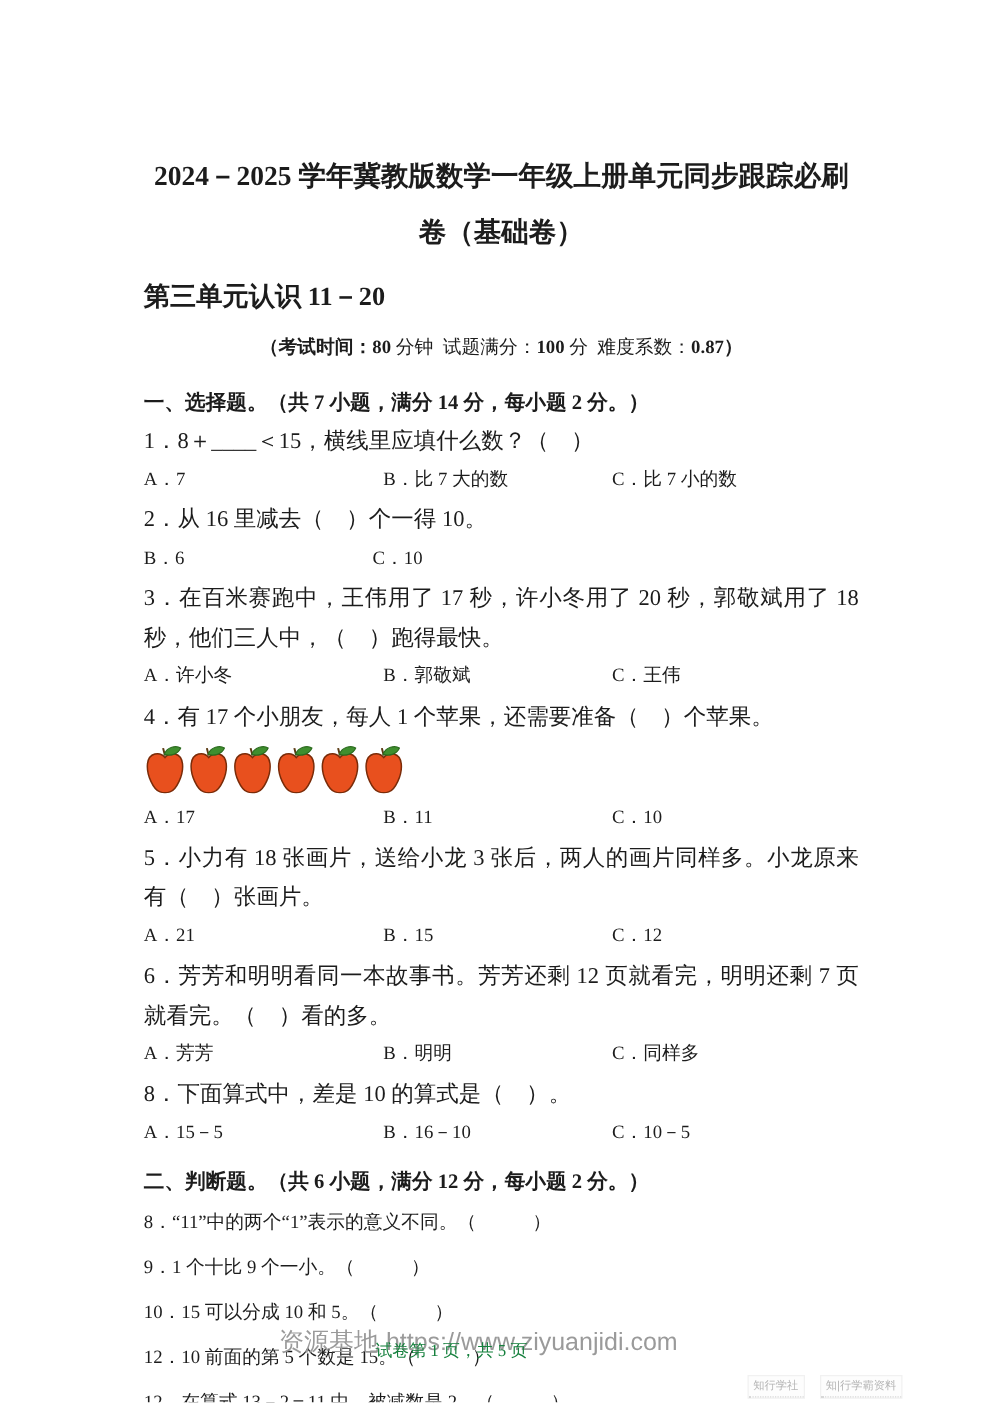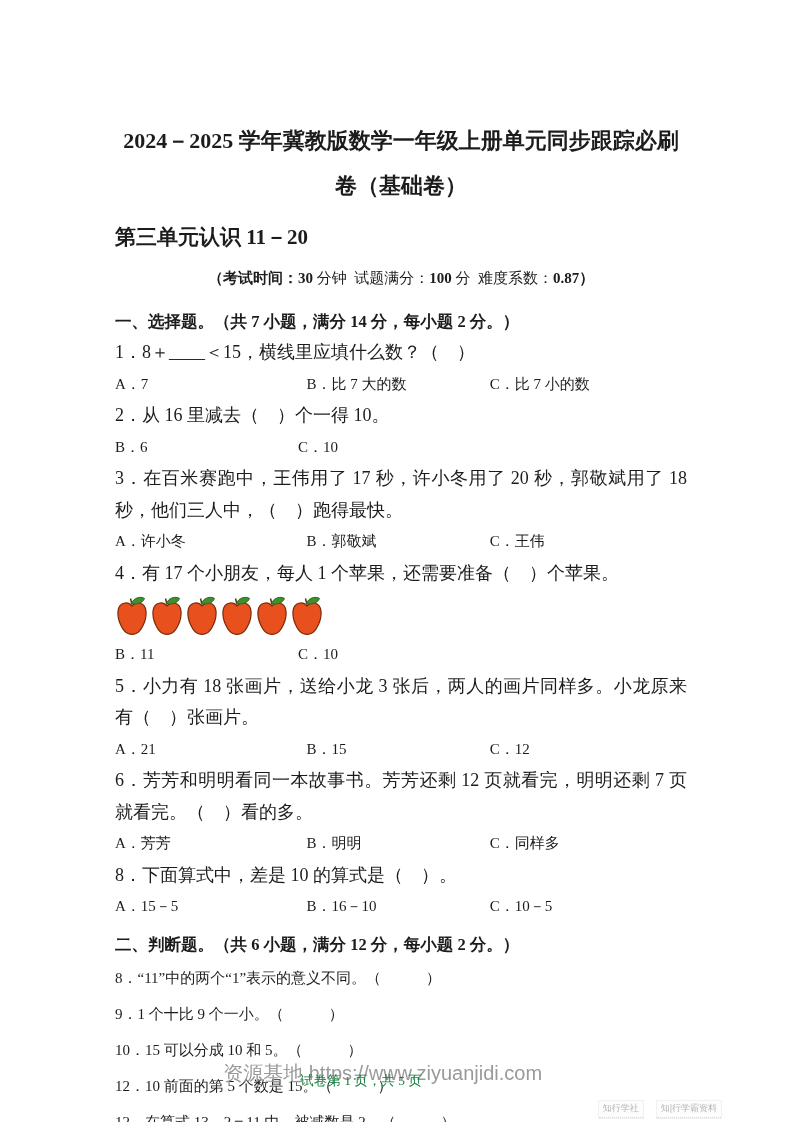--- a/index.html
+++ b/index.html
@@ -111,21 +111,21 @@
 </head>
 <body>
 
 <div class="page">
   <div class="content">
 
     <h1 class="title"><span>2024－2025 学年冀教版数学一年级上册单元同步跟踪必刷</span><br><span>卷（基础卷）</span></h1>
 
     <h2 class="unit-title">第三单元认识 11－20</h2>
 
-    <p class="exam-info"><span class="b">（考试时间：</span><span class="b">30</span><span> 分钟  试题满分：</span><span class="b">100</span><span> 分  难度系数：</span><span class="b">0.87）</span></p>
+    <p class="exam-info"><span class="b">（考试时间：</span><span class="b">80</span><span> 分钟  试题满分：</span><span class="b">100</span><span> 分  难度系数：</span><span class="b">0.87）</span></p>
 
     <h3 class="sec-heading">一、选择题。（共 7 小题，满分 14 分，每小题 2 分。）</h3>
 
     <p class="q">1．8＋____＜15，横线里应填什么数？（　）</p>
     <div class="opts">
       <span class="oA">A．7</span>
       <span class="oB">B．比 7 大的数</span>
       <span class="oC">C．比 7 小的数</span>
     </div>
 
@@ -169,20 +169,21 @@
         <path d="M17 10.5 L15.5 4.5" stroke="#5b3b14" stroke-width="1.6" fill="none"></path>
         <path d="M16.5 9.5 C18.5 3.5 26 2 29.5 4.5 C27.5 9.5 21 11 16.5 9.5 Z" fill="#3f8f2f" stroke="#2c6b1f" stroke-width="1"></path>
       </svg>
         <svg class="apple" viewBox="0 0 34 42" xmlns="http://www.w3.org/2000/svg">
         <path d="M17 12 C13 7 4 8 3 17 C2 26 8 38 13 39.5 C15 40.3 19 40.3 21 39.5 C26 38 32 26 31 17 C30 8 21 7 17 12 Z" fill="#e8501e" stroke="#7a2b08" stroke-width="1.2"></path>
         <path d="M17 10.5 L15.5 4.5" stroke="#5b3b14" stroke-width="1.6" fill="none"></path>
         <path d="M16.5 9.5 C18.5 3.5 26 2 29.5 4.5 C27.5 9.5 21 11 16.5 9.5 Z" fill="#3f8f2f" stroke="#2c6b1f" stroke-width="1"></path>
       </svg>
       </div>
     <div class="opts">
+      <span class="oA">A．17</span>
       <span class="oB">B．11</span>
       <span class="oC">C．10</span>
     </div>
 
     <p class="q">5．小力有 18 张画片，送给小龙 3 张后，两人的画片同样多。小龙原来有（　）张画片。</p>
     <div class="opts">
       <span class="oA">A．21</span>
       <span class="oB">B．15</span>
       <span class="oC">C．12</span>
     </div>

